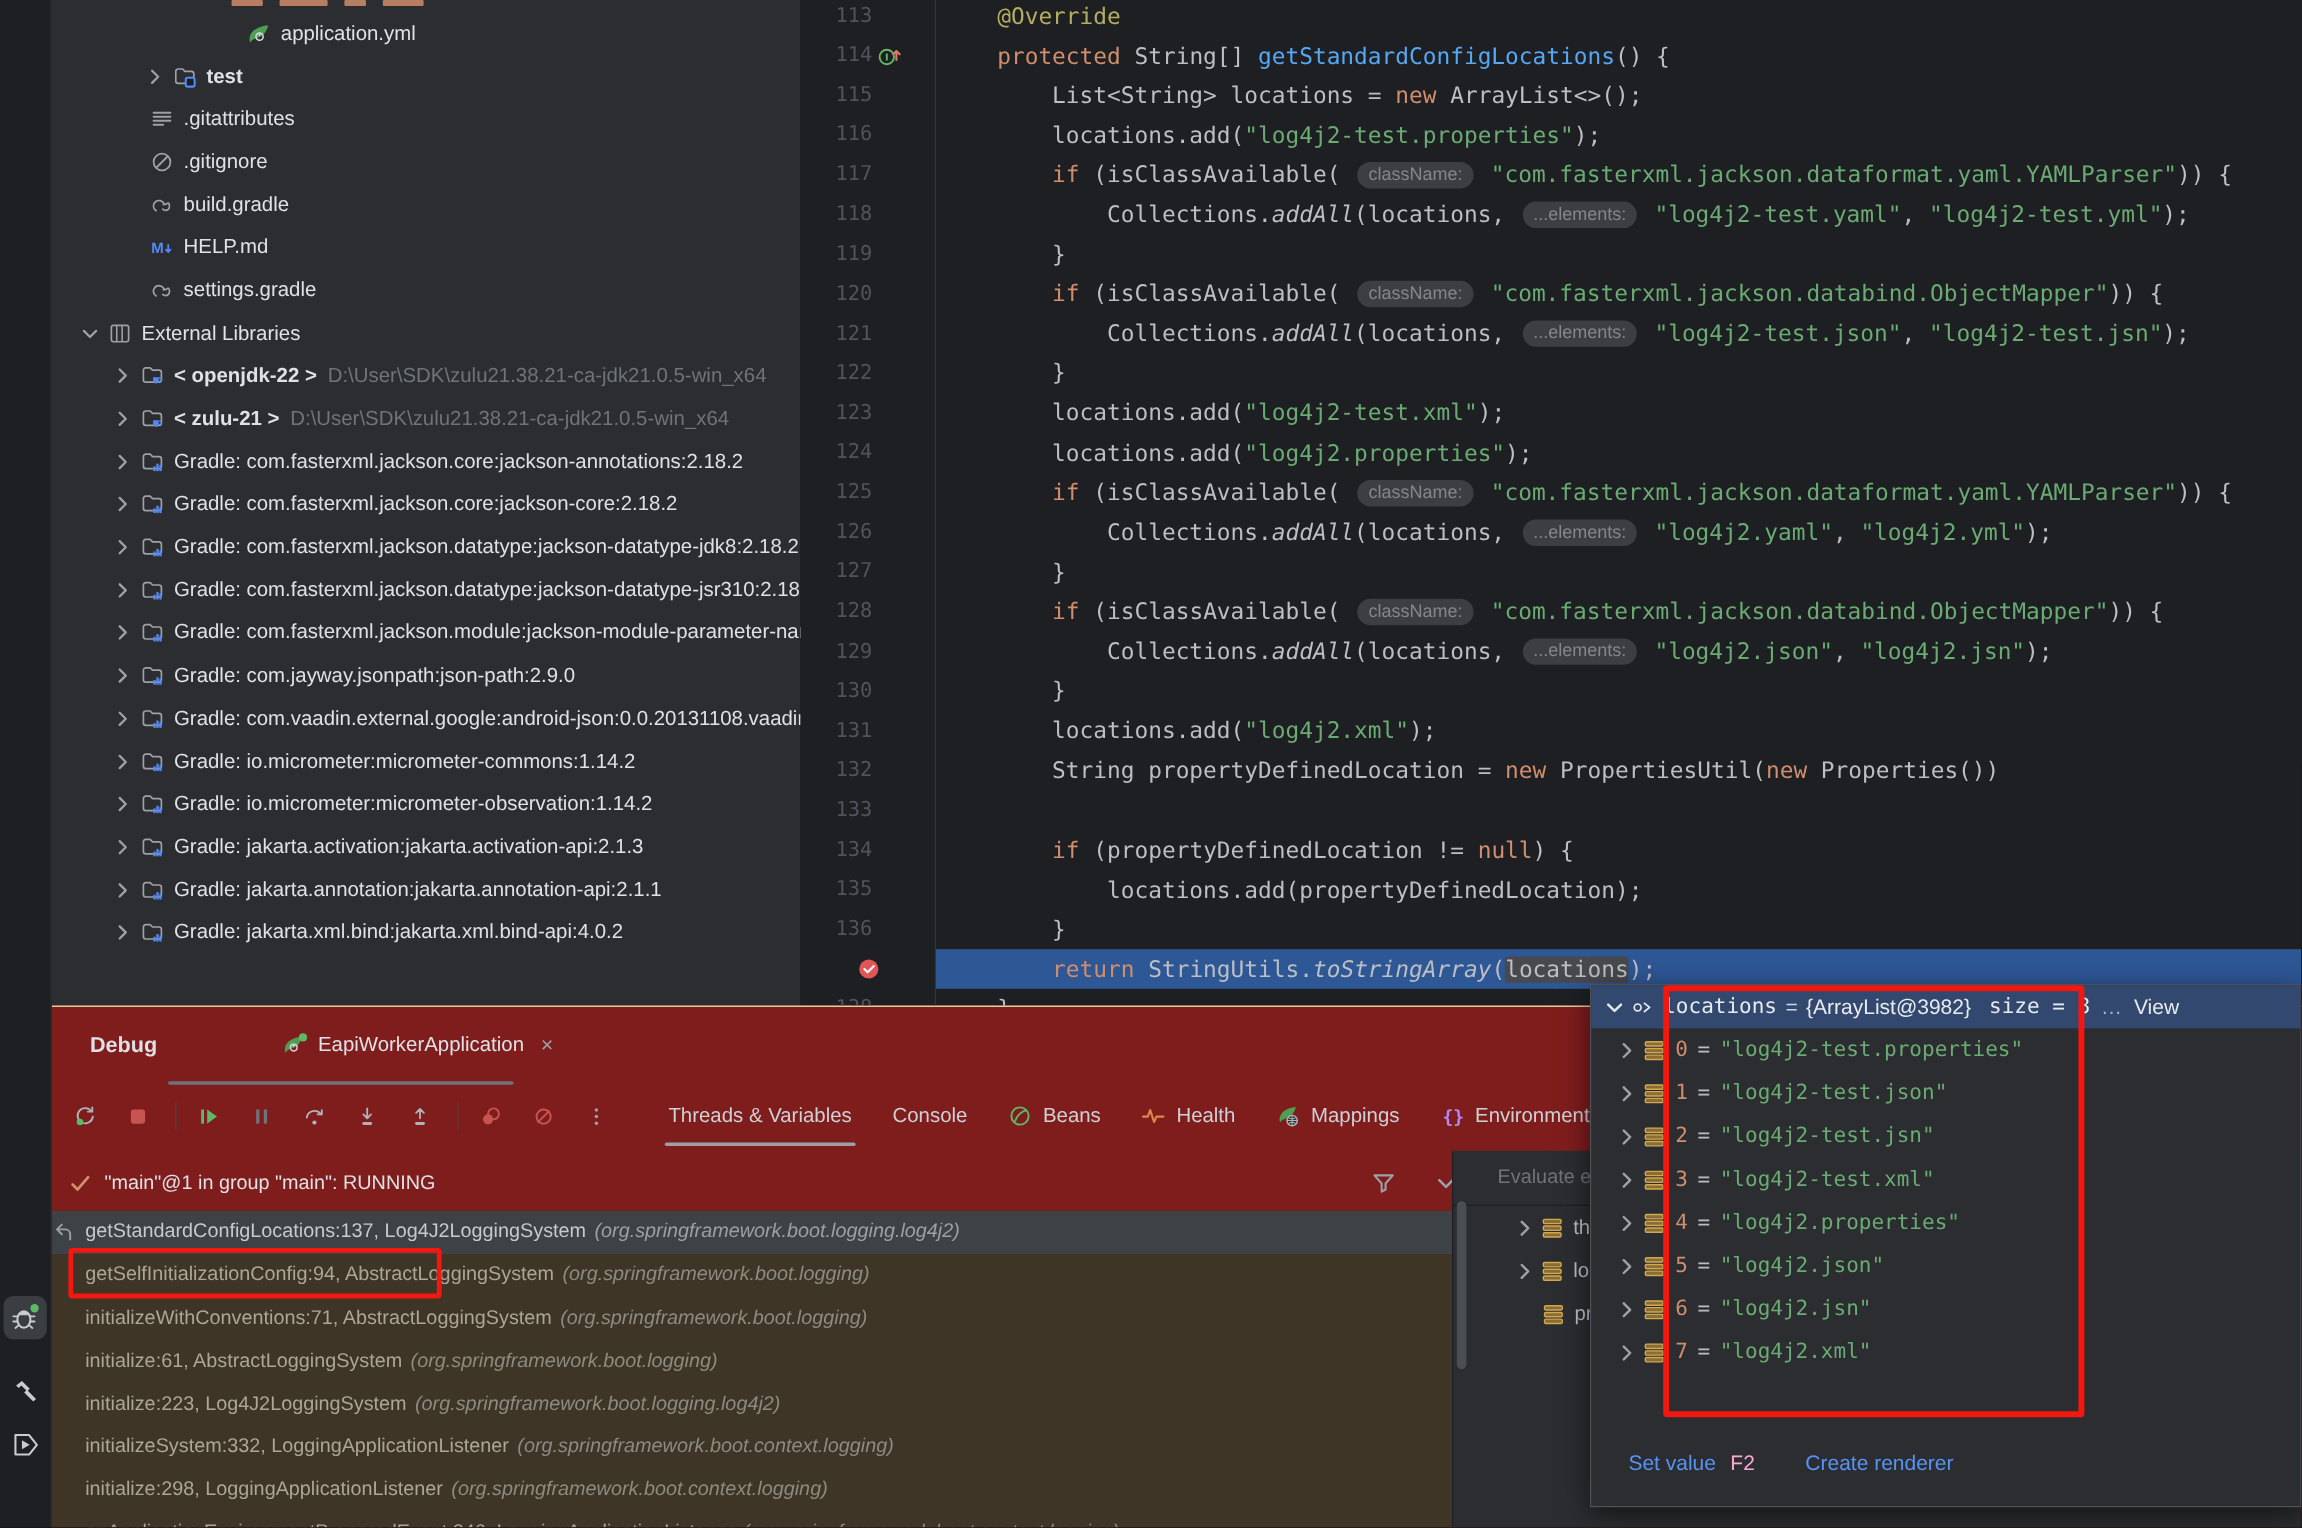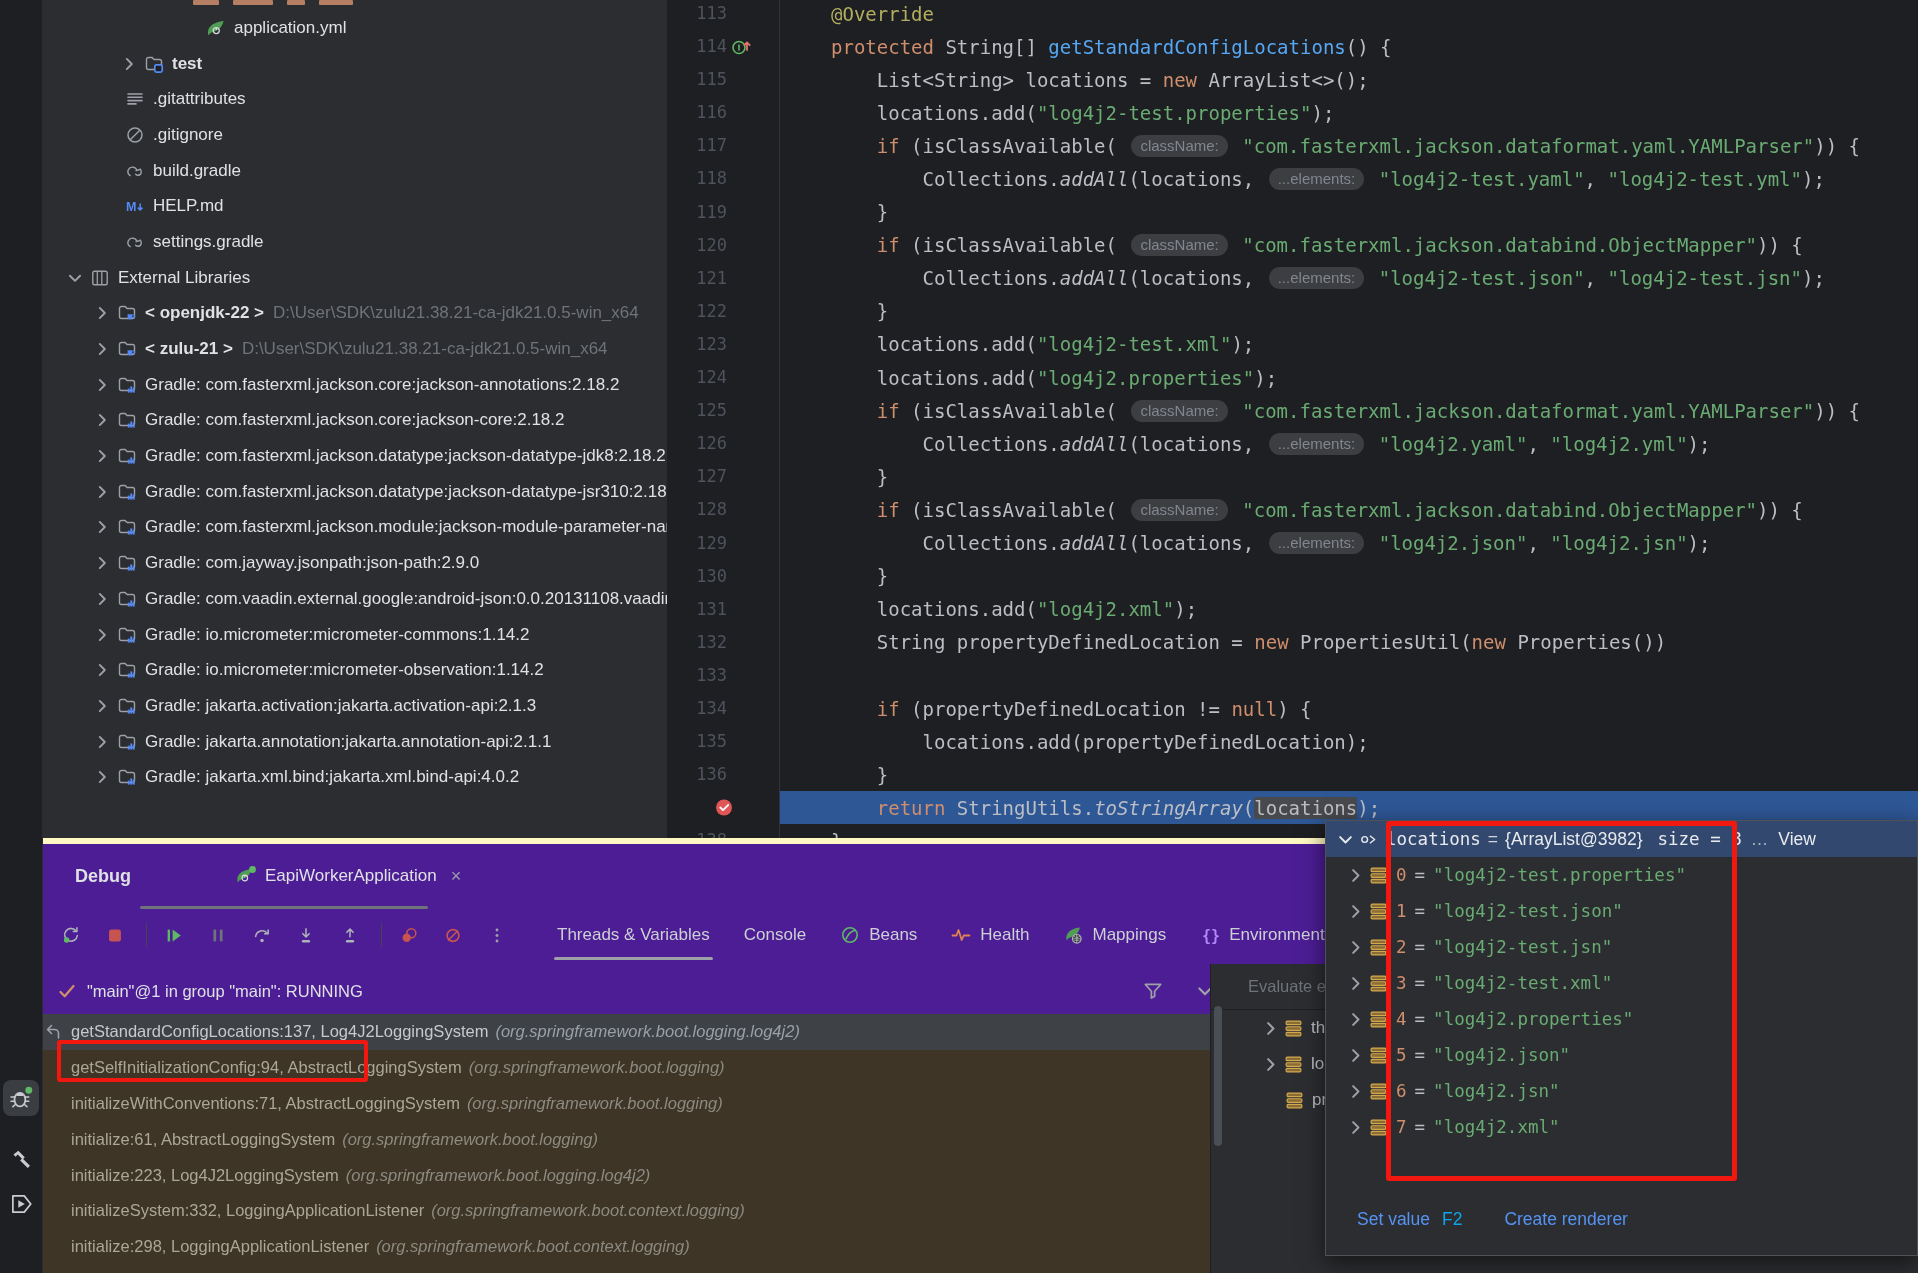--- a/index.html
+++ b/index.html
@@ -41,21 +41,21 @@
   .gbp{position:absolute;right:44px;top:6px;width:21px;height:21px;}
   .codetxt{white-space:pre;padding-left:52px;position:relative;z-index:1;}
   .tk-p{color:#bcbec4}.tk-k{color:#cf8e6d}.tk-s{color:#6aab73}.tk-a{color:#b3ae60}
   .tk-m{color:#56a8f5}.tk-i{color:#bcbec4;font-style:italic}
   .tk-c{color:#c77dbb;font-style:italic}
   .tk-h{background:#47494d;border-radius:2px}
   .tk-n{display:inline-block;background:#3c3e42;color:#82868e;border-radius:11px;padding:0 9px;
         font-family:"Liberation Sans",sans-serif;font-size:15px;line-height:22px;vertical-align:2px;margin:0 3px;}
 
   
-  .debug{position:absolute;left:43px;top:838px;right:0;bottom:0;background:#4c1d95;border-top:6px solid #fef9c3;}
+  .debug{position:absolute;left:43px;top:838px;right:0;bottom:0;background:#7f1d1d;border-top:1px solid #fef9c3;}
   .dbg-head{position:absolute;left:0;top:4px;height:56px;right:0;display:flex;align-items:center;padding-left:32px;}
   .dbg-title{font-size:18px;font-weight:bold;color:#dfe1e5;}
   .dbg-tab{display:flex;align-items:center;margin-left:104px;font-size:17px;color:#dfe1e5;}
   .dbg-tab .icn{width:22px;height:22px;}
   .dbg-tab-close{margin-left:14px;color:#9da0a8;font-size:18px;cursor:default;}
   .dbg-tab-underline{position:absolute;left:97px;top:62px;width:288px;height:3px;background:#6f737a;border-radius:2px;}
 
   .dbg-toolbar{position:absolute;left:0;top:66px;height:50px;right:0;display:flex;align-items:center;padding-left:13px;}
   .tbtn{width:30px;height:30px;margin-right:14px;display:flex;align-items:center;justify-content:center;border-radius:4px;}
   .tbtn svg{width:21px;height:21px;}
@@ -98,21 +98,21 @@
   .pop-ell{margin-left:9px;color:#aab3c0;}
   .pop-view{margin-left:10px;color:#e8eaed;}
   .prow{height:36px;display:flex;align-items:center;padding-left:20px;font-size:17.5px;white-space:nowrap;}
   .prow .chev{margin-right:4px;}
   .prow .icn{width:19px;height:19px;}
   .pidx{color:#cf8e6d;font-family:"DejaVu Sans Mono","Liberation Mono",monospace;}
   .peq{color:#b8bcc2;margin:0 8px;font-family:"DejaVu Sans Mono","Liberation Mono",monospace;}
   .pval{color:#6aab73;font-family:"DejaVu Sans Mono","Liberation Mono",monospace;}
   .pop-foot{position:absolute;left:16px;right:0;top:378px;height:40px;display:flex;align-items:center;padding-left:15px;font-size:17.5px;}
   .plink{color:#5693f2;}
-  .pf2{color:#0ea5e9;margin-left:12px;}
+  .pf2{color:#f9a8d4;margin-left:12px;}
   .plink2{color:#5693f2;margin-left:42px;}
 
   
   .anno{position:absolute;border:4px solid #f3180f;border-radius:3px;z-index:30;pointer-events:none;}
   .anno.a1{left:57px;top:1040px;width:303px;height:34px;}
   .anno.a2{left:1386px;top:821px;width:341px;height:350px;border-width:5px;}
 </style>
 </head>
 <body>
 

